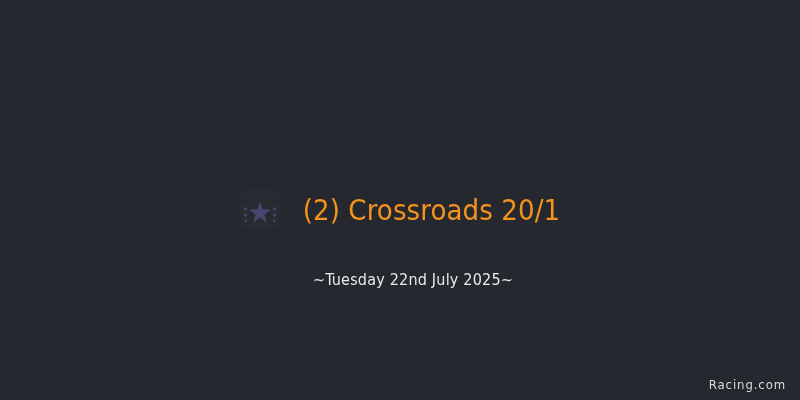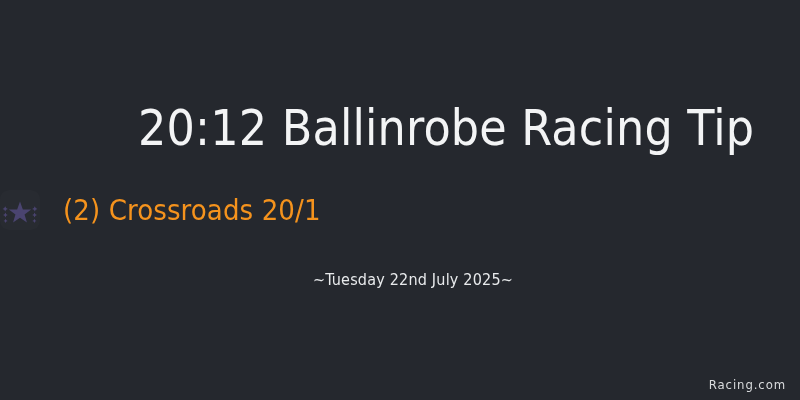--- a/index.html
+++ b/index.html
@@ -45,20 +45,21 @@
 
   
   .tip-row {
     position: absolute;
     left: 0;
     top: 188px;
     width: 800px;
     height: 44px;
     display: flex;
     align-items: center;
+    justify-content: center;
   }
   .tip-icon-box {
     position: relative;
     width: 40px;
     height: 40px;
     flex: 0 0 40px;
     border-radius: 9px;
     background: rgba(255, 255, 255, 0.017);
     display: flex;
     align-items: center;
@@ -110,23 +111,20 @@
     color: #d9dbdd;
     letter-spacing: 0.9px;
     white-space: nowrap;
   }
 </style>
 </head>
 <body>
 
 <div id="card">
 
-  <div class="title-row">
-    <span class="title-text">20:12 Ballinrobe Racing Tip</span>
-  </div>
 
   <div class="tip-row">
 
     <span class="tip-icon-box">
       <svg width="38" height="30" viewBox="0 0 38 30" aria-hidden="true">
 
         <polygon points="19,6.5 21.85,14.4 30.2,14.55 23.55,19.6 25.95,27.6 19,22.8 12.05,27.6 14.45,19.6 7.8,14.55 16.15,14.4" fill="#4a4470"></polygon>
 
         <polygon points="4.2,11.2 5.1,13.0 6.9,13.9 5.1,14.8 4.2,16.6 3.3,14.8 1.5,13.9 3.3,13.0" fill="#4a4470"></polygon>
         <polygon points="4.4,17.6 5.2,19.2 6.8,20.0 5.2,20.8 4.4,22.4 3.6,20.8 2.0,20.0 3.6,19.2" fill="#4a4470"></polygon>

